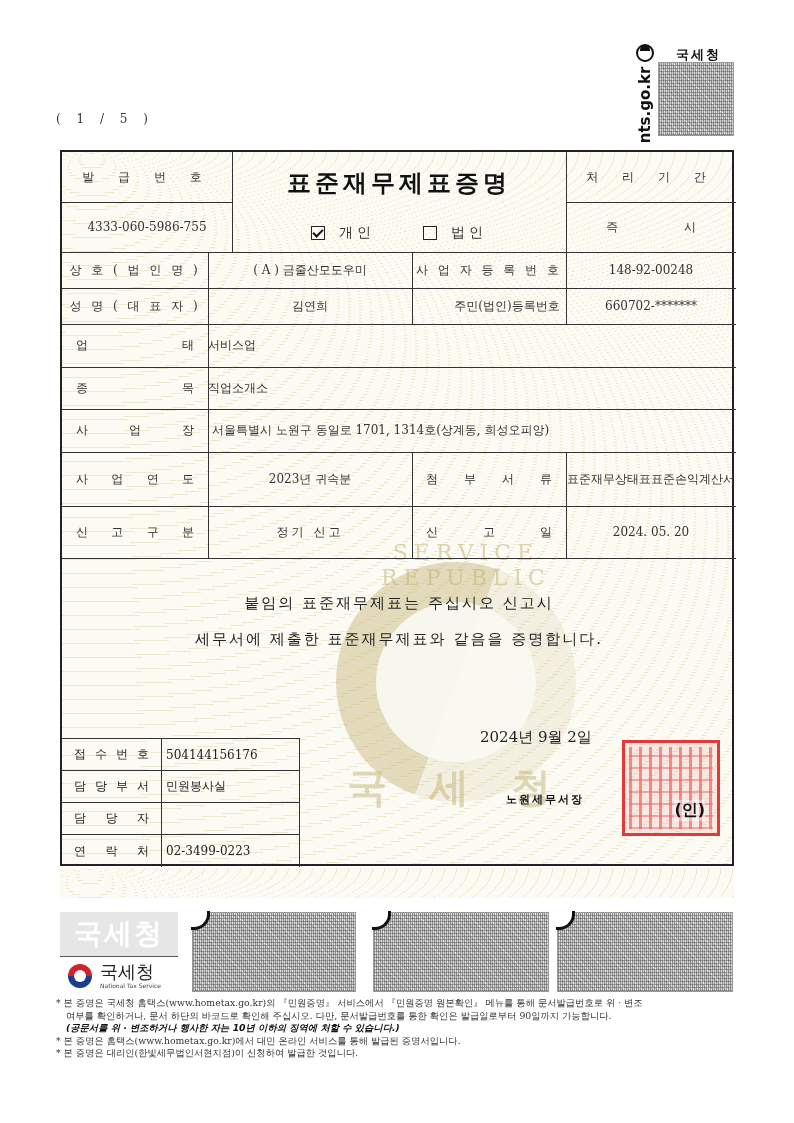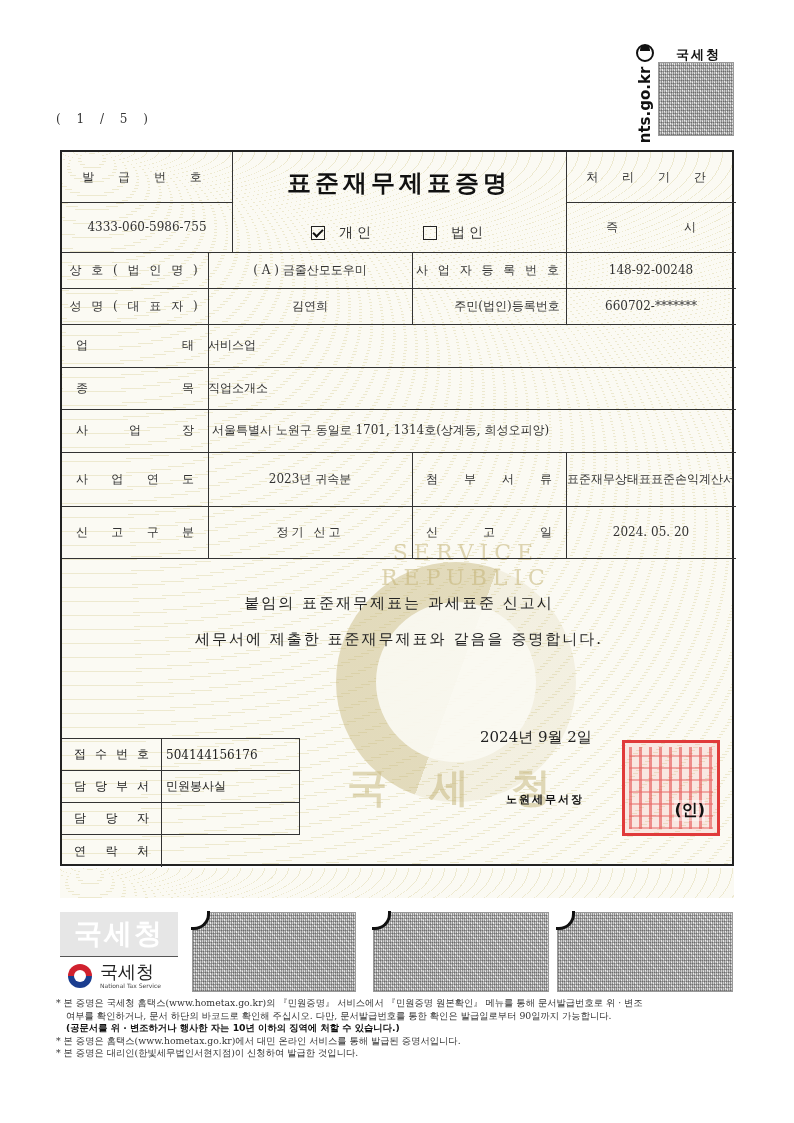--- a/index.html
+++ b/index.html
@@ -97,21 +97,21 @@
   .logo-small .en { position: absolute; left: 32px; top: 20px; font-family: "DejaVu Sans", sans-serif; font-size: 6px; color: #444; }
 
   .bc1 { position: absolute; left: 192px; top: 912px; width: 164px; height: 80px; }
   .bc2 { position: absolute; left: 373px; top: 912px; width: 176px; height: 80px; }
   .bc3 { position: absolute; left: 557px; top: 912px; width: 176px; height: 80px; }
   .swirl { position: absolute; left: -2px; top: -2px; width: 16px; height: 16px; border-radius: 0 0 16px 0;
            border: solid #111; border-width: 0 3px 3px 0; background: #fff; }
 
   .notes { position: absolute; left: 56px; top: 997px; width: 690px; font-size: 9.3px; line-height: 12.6px; color: #333; }
   .notes p { margin: 0; }
-  .notes .warn { font-weight: bold; font-family: "DejaVu Sans", sans-serif; color: #111; padding-left: 10px; }
+  .notes .warn { font-weight: bold; font-family: "DejaVu Sans", sans-serif; color: #111; padding-left: 10px; font-style: italic; }
   .notes .indent { padding-left: 10px; }
 </style>
 </head>
 <body>
 
 <div class="nts-seal">
   <div class="face"></div>
   <div class="brand">국세청</div>
   <div class="url">nts.go.kr</div>
   <div class="barcode"></div>
@@ -216,21 +216,21 @@
     <span>분</span>
   </div>
   <div class="cell" style="left:146px; top:354px; width:204px; height:52px; letter-spacing:3px;">정기 신고</div>
   <div class="cell spread" style="left:350px; top:354px; width:154px; height:52px;">
     <span>신</span>
     <span>고</span>
     <span>일</span>
   </div>
   <div class="cell" style="left:504px; top:354px; width:170px; height:52px;">2024. 05. 20</div>
 
-  <div class="cert" style="top:442px;">붙임의 표준재무제표는 과세표준 신고시</div>
+  <div class="cert" style="top:442px;">붙임의 표준재무제표는 주십시오 신고시</div>
   <div class="cert" style="top:478px;">세무서에 제출한 표준재무제표와 같음을 증명합니다.</div>
 
   <div class="issue-date">2024년  9월   2일</div>
   <div class="office">노원세무서장</div>
   <div class="stamp">
     <div class="grid"></div>
     <span class="seal-label">(인)</span>
   </div>
 
   <div class="contact">
@@ -259,20 +259,21 @@
           <span>자</span>
       </div>
       <div class="val"></div>
     </div>
     <div class="row">
       <div class="lab">
         <span>연</span>
           <span>락</span>
           <span>처</span>
       </div>
+      <div class="val">02-3499-0223</div>
     </div>
   </div>
 </div>
 
 <div class="bottom-band wave-bg"></div>
 
 <div class="logo-box">국세청</div>
 <div class="logo-small">
   <div class="taegeuk"></div>
   <div class="k">국세청</div>

